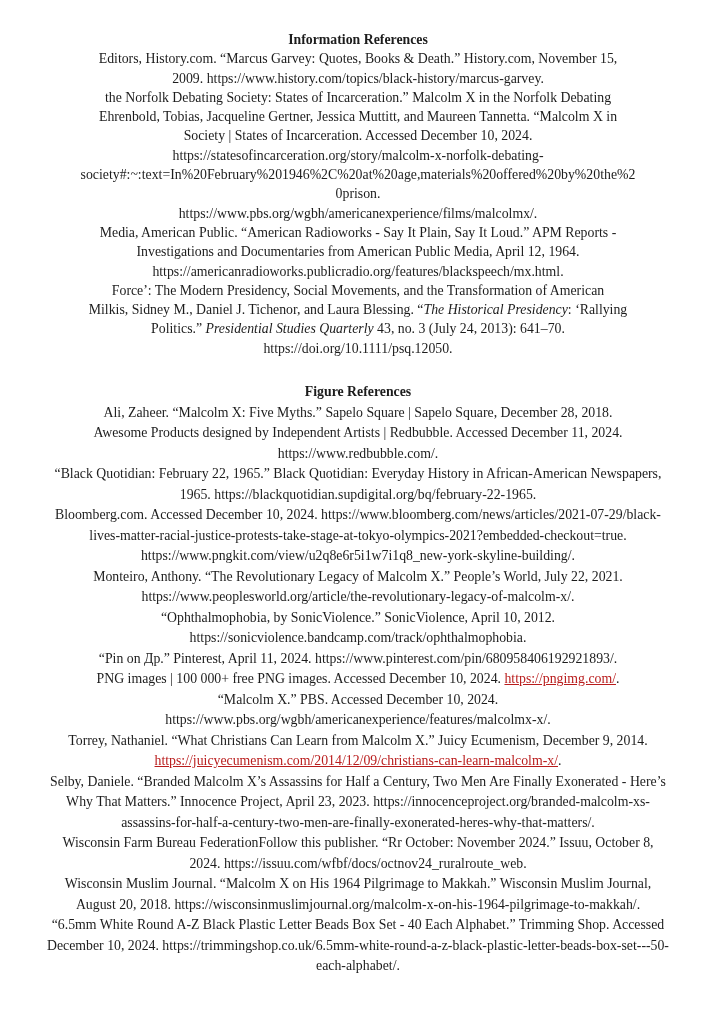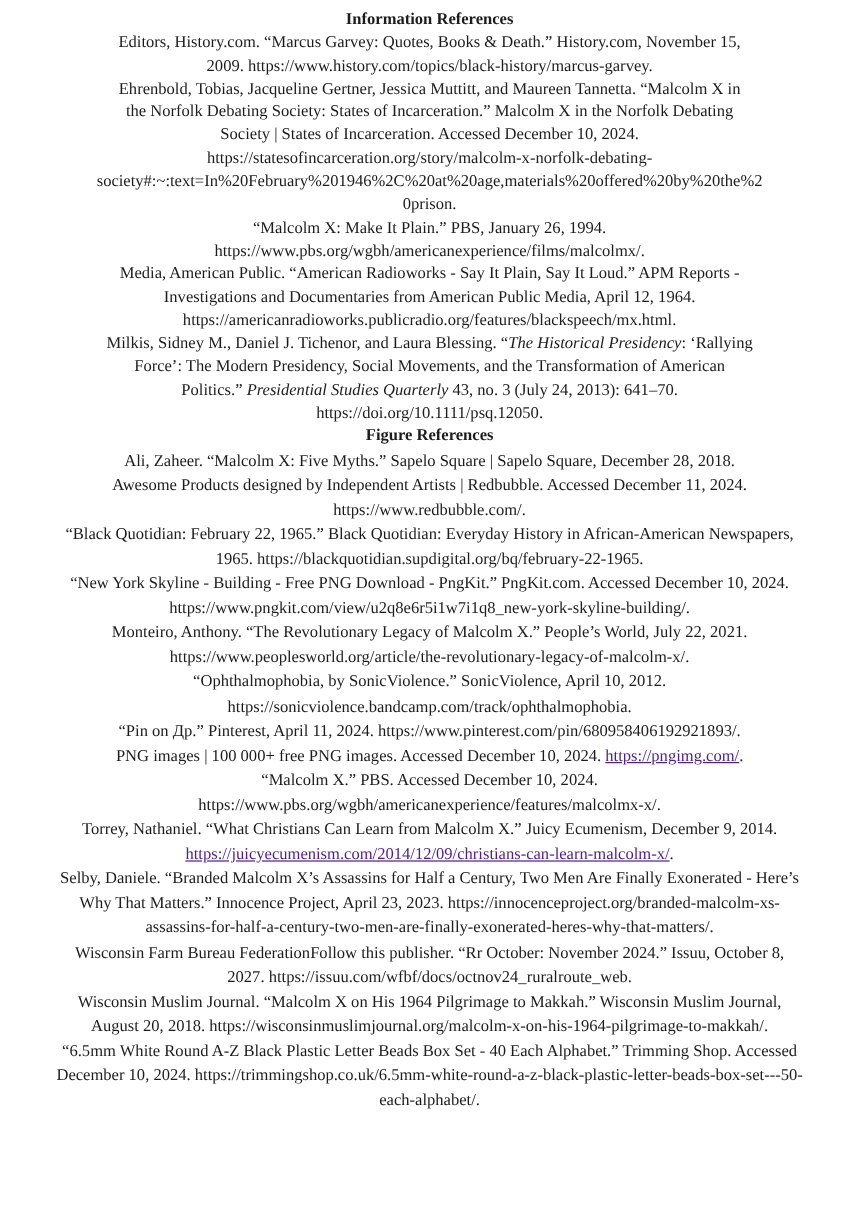--- a/index.html
+++ b/index.html
@@ -19,77 +19,79 @@
     width: 716px;
   }
   .section .line,
   .section .heading {
     text-align: center;
     white-space: nowrap;
     font-size: 13.8px;
   }
   .section-0 .line, .section-0 .heading { line-height: 19.3px; height: 19.3px; }
   .section-1 .line, .section-1 .heading { line-height: 20.5px; height: 20.5px; text-align: center; }
-  .heading { font-weight: bold; }
+  .heading { font-weight: bold; margin-top: 24px; }
   .italic { font-style: italic; }
   .link {
     text-decoration: underline;
-    color: #4c1d95;
+    color: #b91c1c;
     cursor: pointer;
   }
 </style>
 </head>
 <body>
 
 <div class="doc">
     <div class="section section-0">
       <div class="heading">Information References</div>
       <div class="entry">
         <div class="line"><span>Editors, History.com. “Marcus Garvey: Quotes, Books &amp; Death.” History.com, November 15,</span></div>
         <div class="line"><span>2009. https://www.history.com/topics/black-history/marcus-garvey.</span></div>
       </div>
       <div class="entry">
+        <div class="line"><span>the Norfolk Debating Society: States of Incarceration.” Malcolm X in the Norfolk Debating</span></div>
         <div class="line"><span>Ehrenbold, Tobias, Jacqueline Gertner, Jessica Muttitt, and Maureen Tannetta. “Malcolm X in</span></div>
-        <div class="line"><span>the Norfolk Debating Society: States of Incarceration.” Malcolm X in the Norfolk Debating</span></div>
         <div class="line"><span>Society | States of Incarceration. Accessed December 10, 2024.</span></div>
         <div class="line"><span>https://statesofincarceration.org/story/malcolm-x-norfolk-debating-</span></div>
         <div class="line"><span>society#:~:text=In%20February%201946%2C%20at%20age,materials%20offered%20by%20the%2</span></div>
         <div class="line"><span>0prison.</span></div>
       </div>
       <div class="entry">
-        <div class="line"><span>“Malcolm X: Make It Plain.” PBS, January 26, 1994.</span></div>
         <div class="line"><span>https://www.pbs.org/wgbh/americanexperience/films/malcolmx/.</span></div>
       </div>
       <div class="entry">
         <div class="line"><span>Media, American Public. “American Radioworks - Say It Plain, Say It Loud.” APM Reports -</span></div>
         <div class="line"><span>Investigations and Documentaries from American Public Media, April 12, 1964.</span></div>
         <div class="line"><span>https://americanradioworks.publicradio.org/features/blackspeech/mx.html.</span></div>
       </div>
       <div class="entry">
+        <div class="line"><span>Force’: The Modern Presidency, Social Movements, and the Transformation of American</span></div>
         <div class="line"><span>Milkis, Sidney M., Daniel J. Tichenor, and Laura Blessing. “</span><span class="italic">The Historical Presidency</span><span>: ‘Rallying</span></div>
-        <div class="line"><span>Force’: The Modern Presidency, Social Movements, and the Transformation of American</span></div>
         <div class="line"><span>Politics.” </span><span class="italic">Presidential Studies Quarterly</span><span> 43, no. 3 (July 24, 2013): 641–70.</span></div>
         <div class="line"><span>https://doi.org/10.1111/psq.12050.</span></div>
       </div>
     </div>
     <div class="section section-1">
       <div class="heading">Figure References</div>
       <div class="entry">
         <div class="line"><span>Ali, Zaheer. “Malcolm X: Five Myths.” Sapelo Square | Sapelo Square, December 28, 2018.</span></div>
       </div>
       <div class="entry">
         <div class="line"><span>Awesome Products designed by Independent Artists | Redbubble. Accessed December 11, 2024.</span></div>
         <div class="line"><span>https://www.redbubble.com/.</span></div>
       </div>
       <div class="entry">
         <div class="line"><span>“Black Quotidian: February 22, 1965.” Black Quotidian: Everyday History in African-American Newspapers,</span></div>
         <div class="line"><span>1965. https://blackquotidian.supdigital.org/bq/february-22-1965.</span></div>
       </div>
       <div class="entry">
-        <div class="line"><span>“New York Skyline - Building - Free PNG Download - PngKit.” PngKit.com. Accessed December 10, 2024.</span></div>
+        <div class="line"><span>Bloomberg.com. Accessed December 10, 2024. https://www.bloomberg.com/news/articles/2021-07-29/black-</span></div>
+        <div class="line"><span>lives-matter-racial-justice-protests-take-stage-at-tokyo-olympics-2021?embedded-checkout=true.</span></div>
+      </div>
+      <div class="entry">
         <div class="line"><span>https://www.pngkit.com/view/u2q8e6r5i1w7i1q8_new-york-skyline-building/.</span></div>
       </div>
       <div class="entry">
         <div class="line"><span>Monteiro, Anthony. “The Revolutionary Legacy of Malcolm X.” People’s World, July 22, 2021.</span></div>
         <div class="line"><span>https://www.peoplesworld.org/article/the-revolutionary-legacy-of-malcolm-x/.</span></div>
       </div>
       <div class="entry">
         <div class="line"><span>“Ophthalmophobia, by SonicViolence.” SonicViolence, April 10, 2012.</span></div>
         <div class="line"><span>https://sonicviolence.bandcamp.com/track/ophthalmophobia.</span></div>
       </div>
@@ -107,21 +109,21 @@
         <div class="line"><span>Torrey, Nathaniel. “What Christians Can Learn from Malcolm X.” Juicy Ecumenism, December 9, 2014.</span></div>
         <div class="line"><span class="link">https://juicyecumenism.com/2014/12/09/christians-can-learn-malcolm-x/</span><span>.</span></div>
       </div>
       <div class="entry">
         <div class="line"><span>Selby, Daniele. “Branded Malcolm X’s Assassins for Half a Century, Two Men Are Finally Exonerated - Here’s</span></div>
         <div class="line"><span>Why That Matters.” Innocence Project, April 23, 2023. https://innocenceproject.org/branded-malcolm-xs-</span></div>
         <div class="line"><span>assassins-for-half-a-century-two-men-are-finally-exonerated-heres-why-that-matters/.</span></div>
       </div>
       <div class="entry">
         <div class="line"><span>Wisconsin Farm Bureau FederationFollow this publisher. “Rr October: November 2024.” Issuu, October 8,</span></div>
-        <div class="line"><span>2027. https://issuu.com/wfbf/docs/octnov24_ruralroute_web.</span></div>
+        <div class="line"><span>2024. https://issuu.com/wfbf/docs/octnov24_ruralroute_web.</span></div>
       </div>
       <div class="entry">
         <div class="line"><span>Wisconsin Muslim Journal. “Malcolm X on His 1964 Pilgrimage to Makkah.” Wisconsin Muslim Journal,</span></div>
         <div class="line"><span>August 20, 2018. https://wisconsinmuslimjournal.org/malcolm-x-on-his-1964-pilgrimage-to-makkah/.</span></div>
       </div>
       <div class="entry">
         <div class="line"><span>“6.5mm White Round A-Z Black Plastic Letter Beads Box Set - 40 Each Alphabet.” Trimming Shop. Accessed</span></div>
         <div class="line"><span>December 10, 2024. https://trimmingshop.co.uk/6.5mm-white-round-a-z-black-plastic-letter-beads-box-set---50-</span></div>
         <div class="line"><span>each-alphabet/.</span></div>
       </div>

